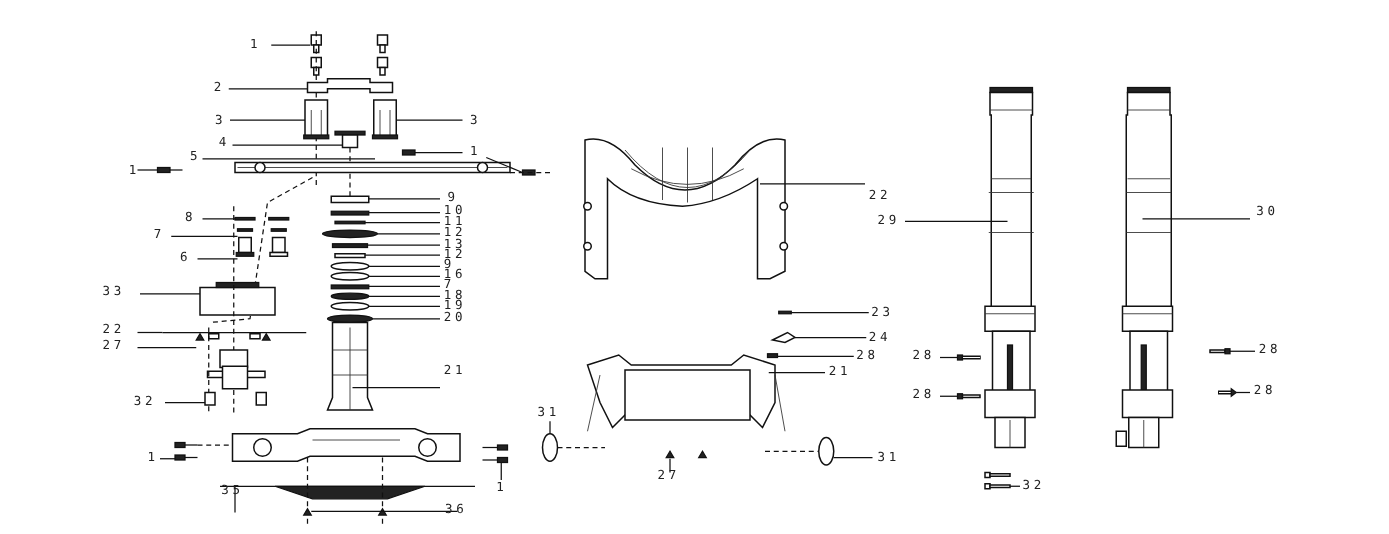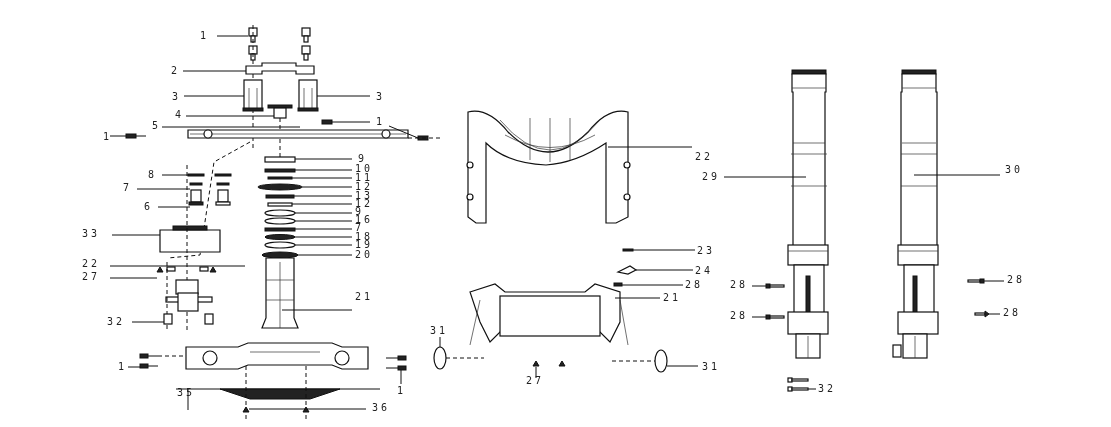--- a/index.html
+++ b/index.html
@@ -281,21 +281,21 @@
   <span class="lbl" style="left:123px;top:183px">7</span>
   <span class="lbl" style="left:144px;top:202px">6</span>
   <span class="lbl" style="left:82px;top:229px">33</span>
   <span class="lbl" style="left:82px;top:259px">22</span>
   <span class="lbl" style="left:82px;top:272px">27</span>
   <span class="lbl" style="left:107px;top:317px">32</span>
   <span class="lbl" style="left:355px;top:292px">21</span>
   <span class="lbl" style="left:118px;top:362px">1</span>
   <span class="lbl" style="left:397px;top:386px">1</span>
   <span class="lbl" style="left:177px;top:388px">35</span>
-  <span class="lbl" style="left:372px;top:403px">36</span>
+  <span class="lbl" style="left:356px;top:403px">36</span>
   <span class="lbl" style="left:695px;top:152px">22</span>
   <span class="lbl" style="left:697px;top:246px">23</span>
   <span class="lbl" style="left:695px;top:266px">24</span>
   <span class="lbl" style="left:685px;top:280px">28</span>
   <span class="lbl" style="left:663px;top:293px">21</span>
   <span class="lbl" style="left:430px;top:326px">31</span>
   <span class="lbl" style="left:526px;top:376px">27</span>
   <span class="lbl" style="left:702px;top:362px">31</span>
   <span class="lbl" style="left:702px;top:172px">29</span>
   <span class="lbl" style="left:1005px;top:165px">30</span>

